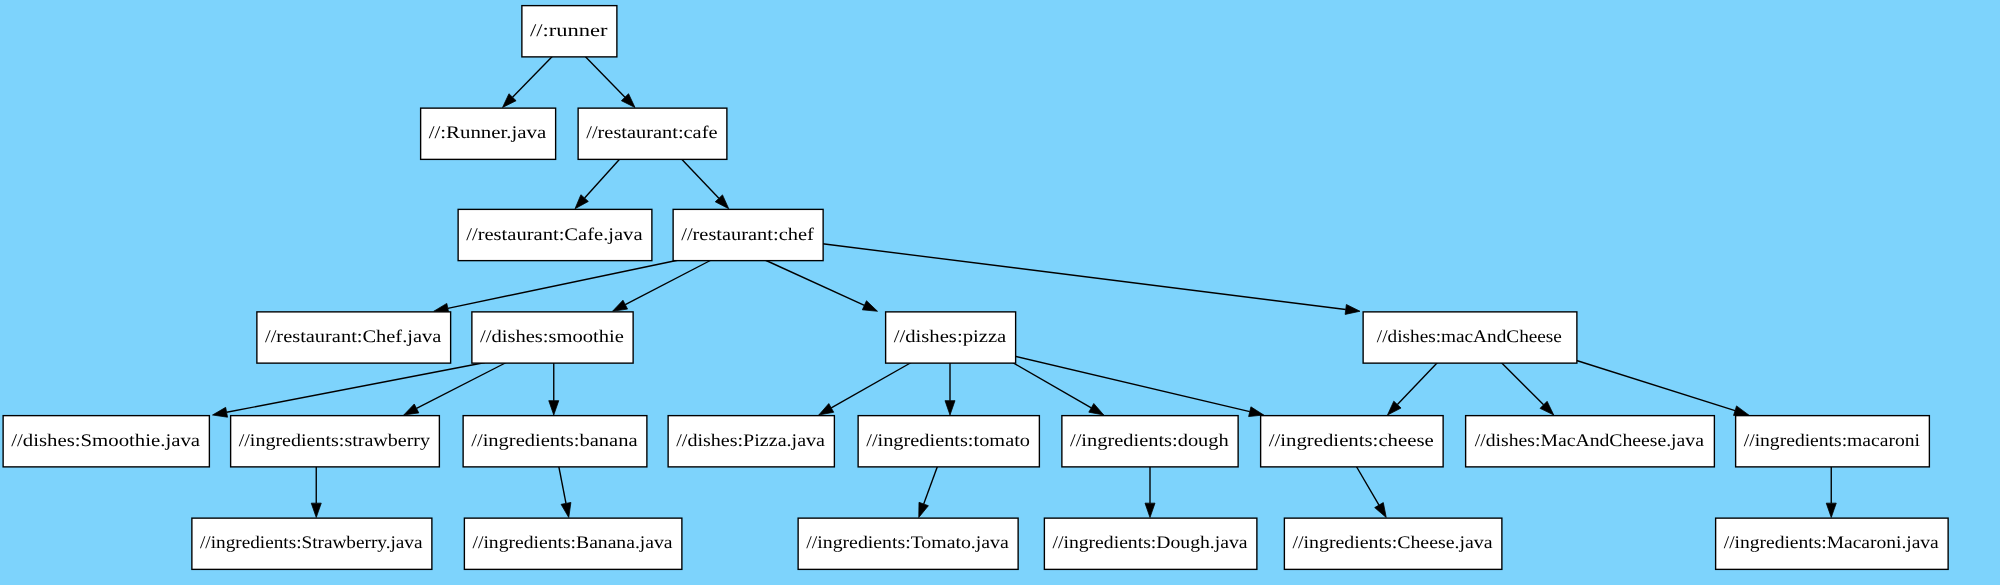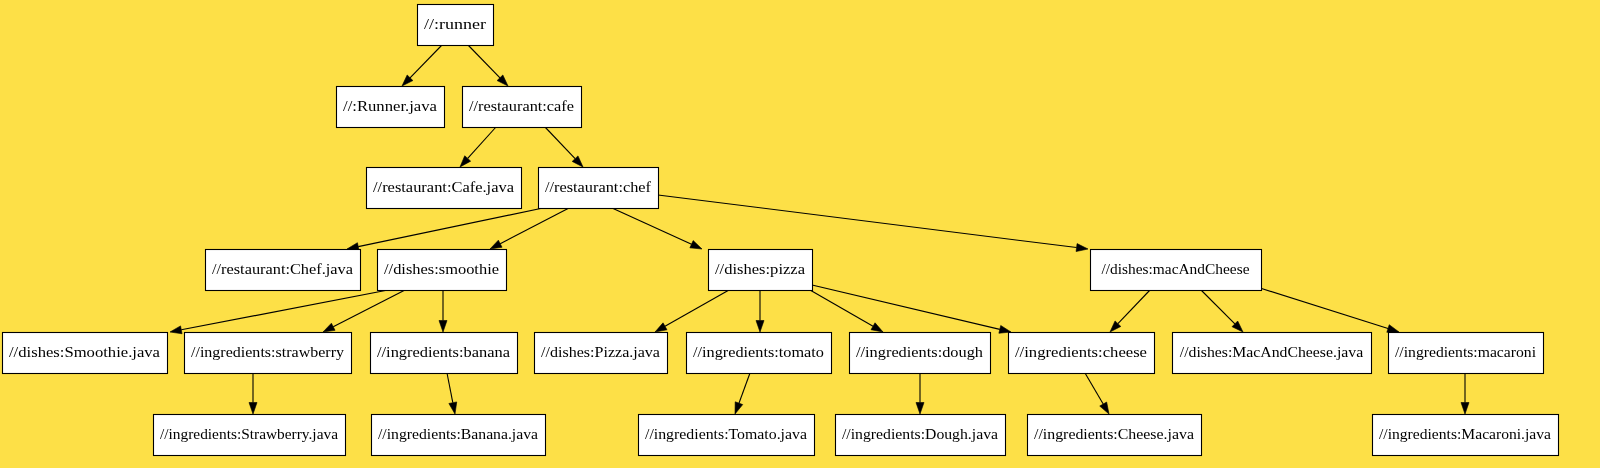--- a/index.html
+++ b/index.html
@@ -4,21 +4,21 @@
 <style>
   html, body {
     margin: 0;
     padding: 0;
     background: #ffffff;
   }
   #graph-root {
     position: relative;
     width: 1600px;
     height: 468px;
-    background: #fde047;
+    background: #7dd3fc;
     font-family: "Liberation Serif", "DejaVu Serif", serif;
     overflow: hidden;
   }
   svg.graph-canvas {
     position: absolute;
     left: 0;
     top: 0;
     width: 1600px;
     height: 468px;
     display: block;

